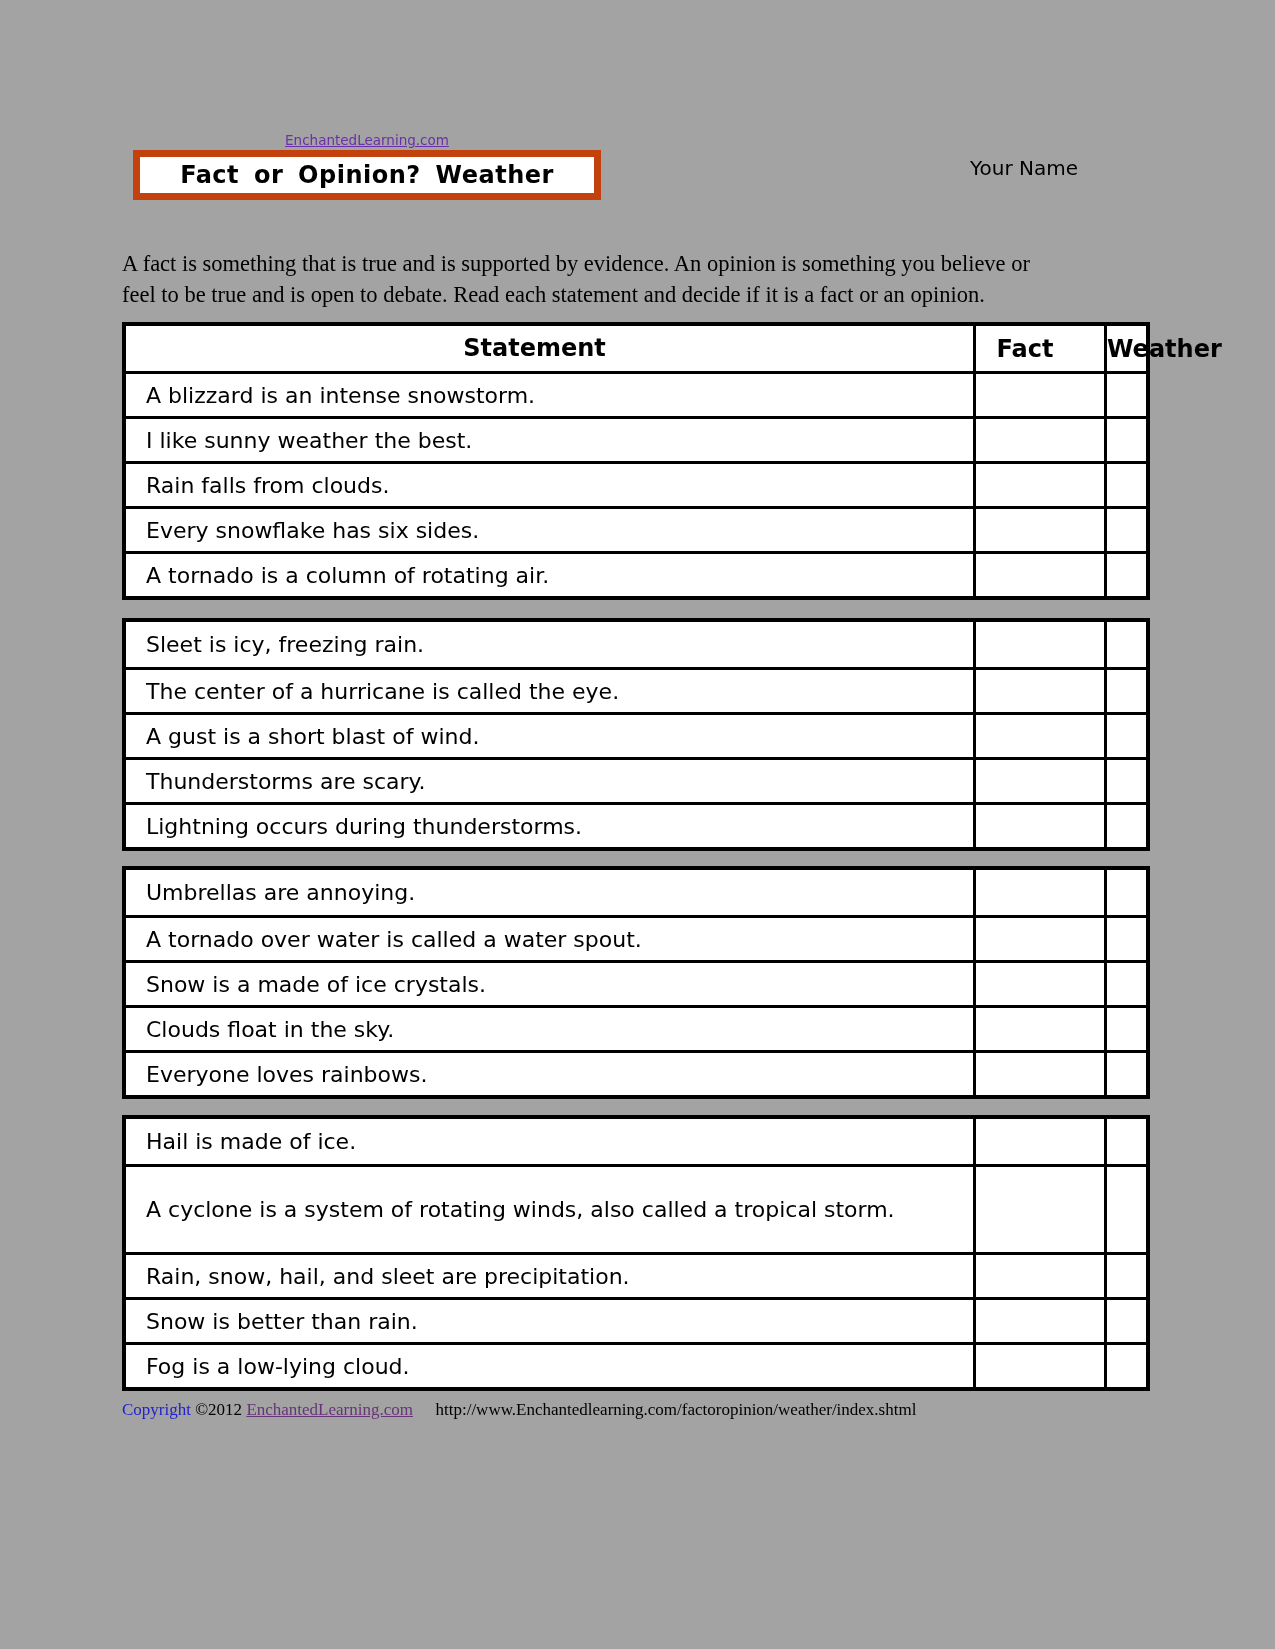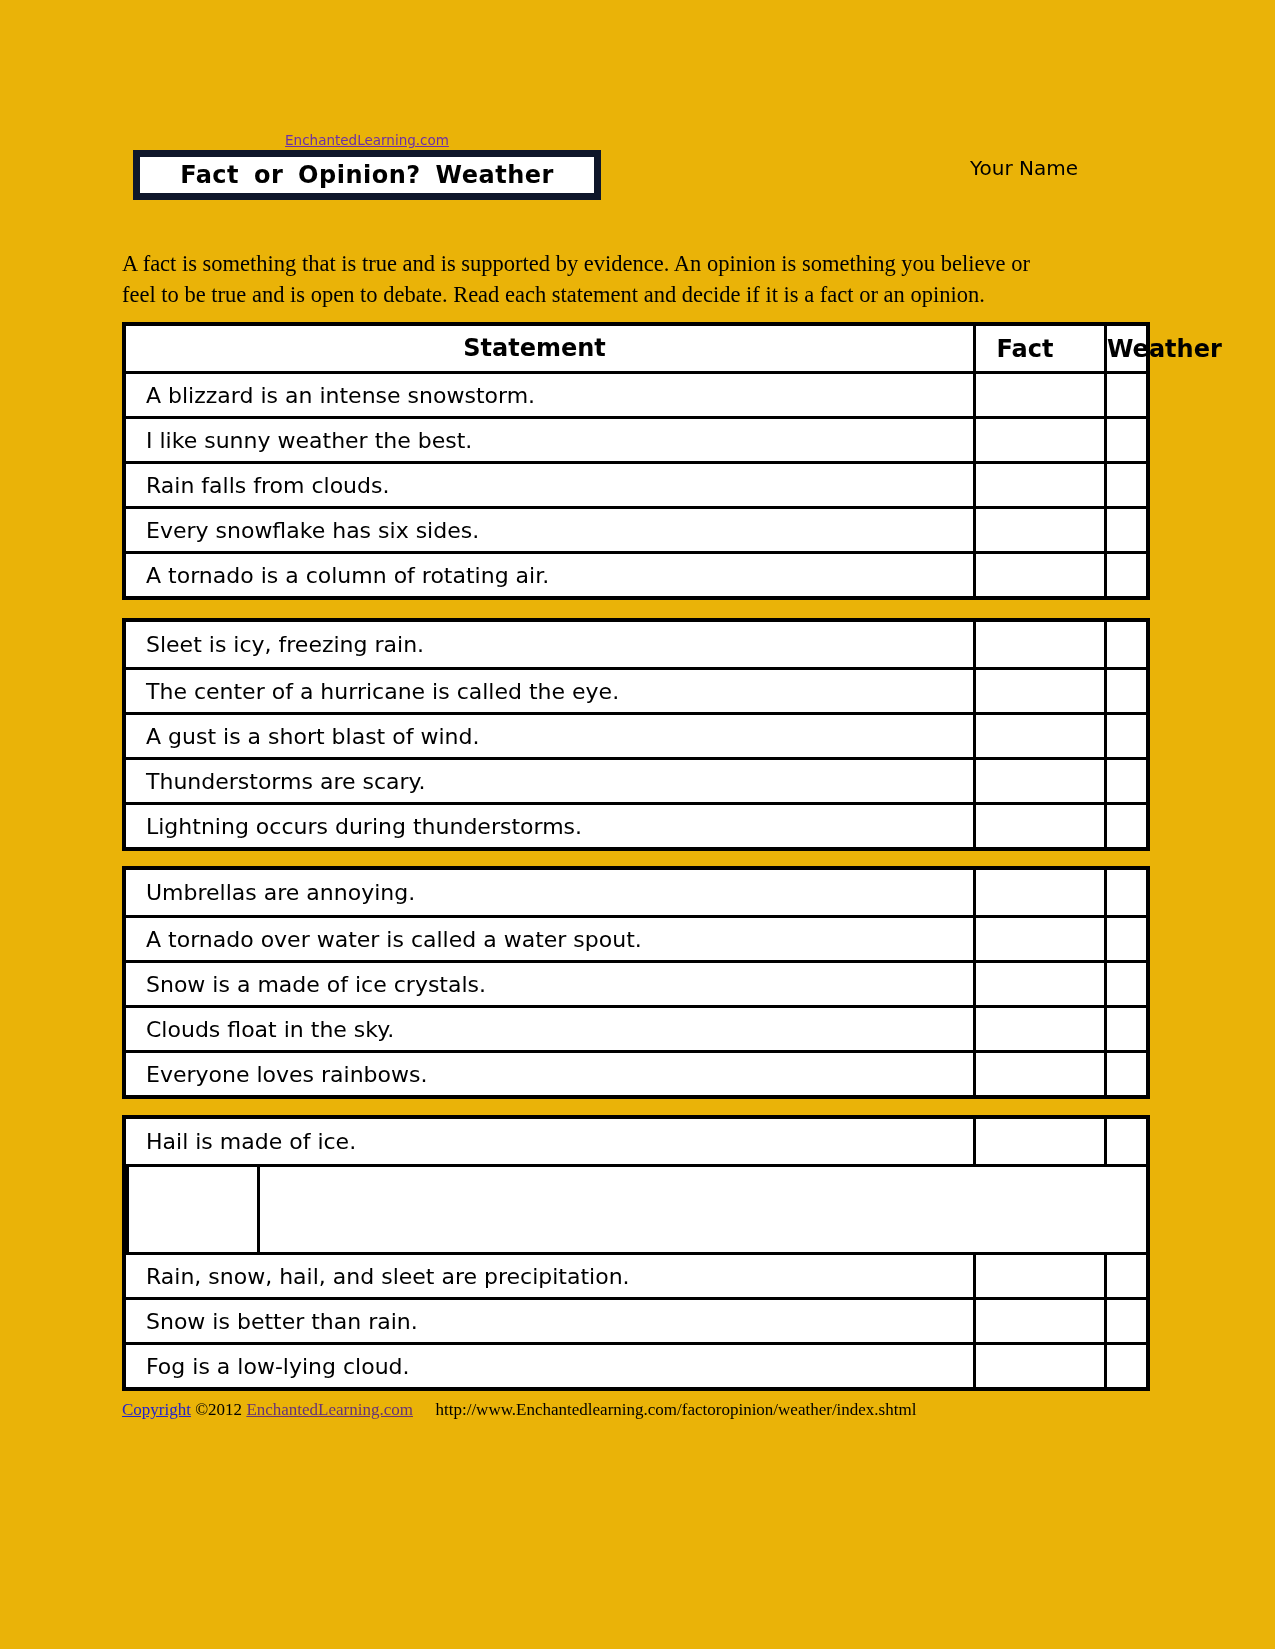--- a/index.html
+++ b/index.html
@@ -1,21 +1,21 @@
 <!DOCTYPE html>
 <html><head>
 <meta charset="utf-8">
 <style>
   * { margin: 0; padding: 0; box-sizing: border-box; }
   html, body { background: #ffffff; }
   .page {
     position: relative;
     width: 1275px;
     height: 1649px;
-    background: #eab308;
+    background: #a3a3a3;
     font-family: "DejaVu Sans", sans-serif;
     color: #000000;
     overflow: hidden;
   }
 
   
   .header-link-wrap {
     position: absolute;
     top: 130px;
     left: 133px;
@@ -27,21 +27,21 @@
     color: #6B2FA8;
     text-decoration: underline;
     cursor: pointer;
   }
   .title-box {
     position: absolute;
     top: 150px;
     left: 133px;
     width: 468px;
     height: 50px;
-    border: 7px solid #0f172a;
+    border: 7px solid #c2410c;
     background: #ffffff;
     display: flex;
     align-items: center;
     justify-content: center;
   }
   .title-text {
     font-size: 24px;
     font-weight: bold;
     letter-spacing: 0.5px;
     word-spacing: 6px;
@@ -138,21 +138,20 @@
   .footer {
     position: absolute;
     top: 1400px;
     left: 122px;
     font-family: "Liberation Serif", serif;
     font-size: 17px;
     white-space: nowrap;
   }
   .footer .link-blue {
     color: #2222CC;
-    text-decoration: underline;
     cursor: pointer;
   }
   .footer .link-purple {
     color: #663377;
     text-decoration: underline;
     cursor: pointer;
   }
   .footer .sep { display: inline-block; width: 14px; }
 </style>
 </head>
@@ -267,20 +266,21 @@
     </div>
   </div>
 
   <div class="ftable t4">
     <div class="frow">
       <div class="cell stmt">Hail is made of ice.</div>
       <div class="cell factc"></div>
       <div class="cell opc"></div>
     </div>
     <div class="frow tall">
+      <div class="cell stmt">A cyclone is a system of rotating winds, also called a tropical storm.</div>
       <div class="cell factc"></div>
       <div class="cell opc"></div>
     </div>
     <div class="frow">
       <div class="cell stmt">Rain, snow, hail, and sleet are precipitation.</div>
       <div class="cell factc"></div>
       <div class="cell opc"></div>
     </div>
     <div class="frow">
       <div class="cell stmt">Snow is better than rain.</div>

